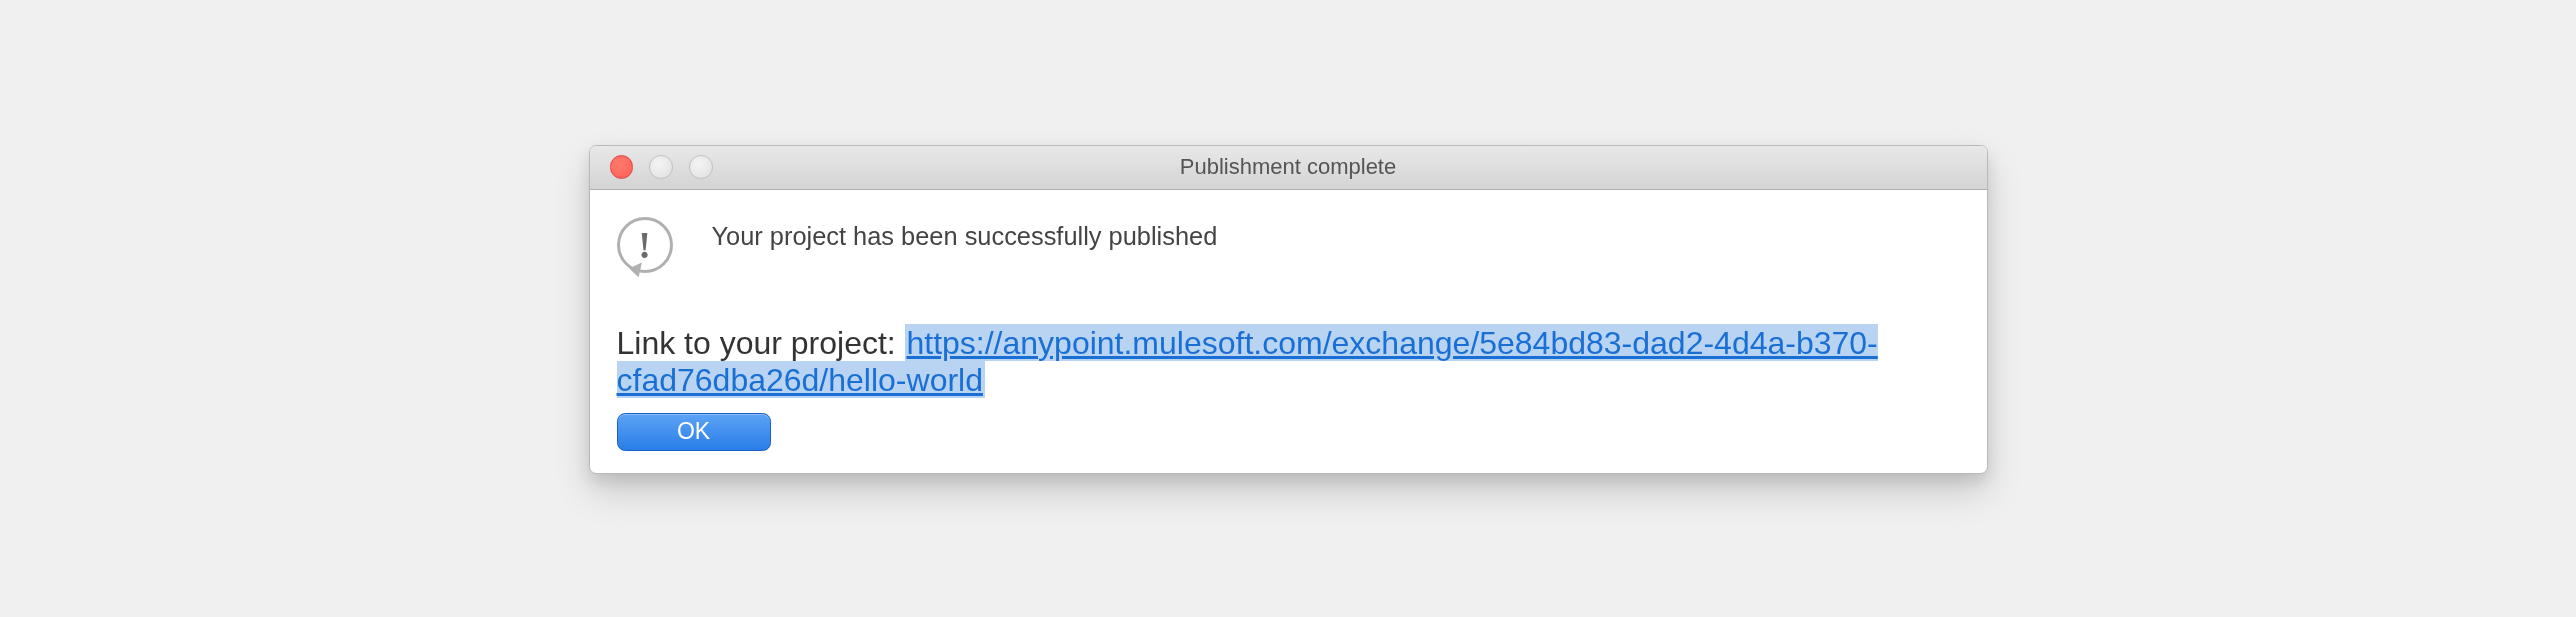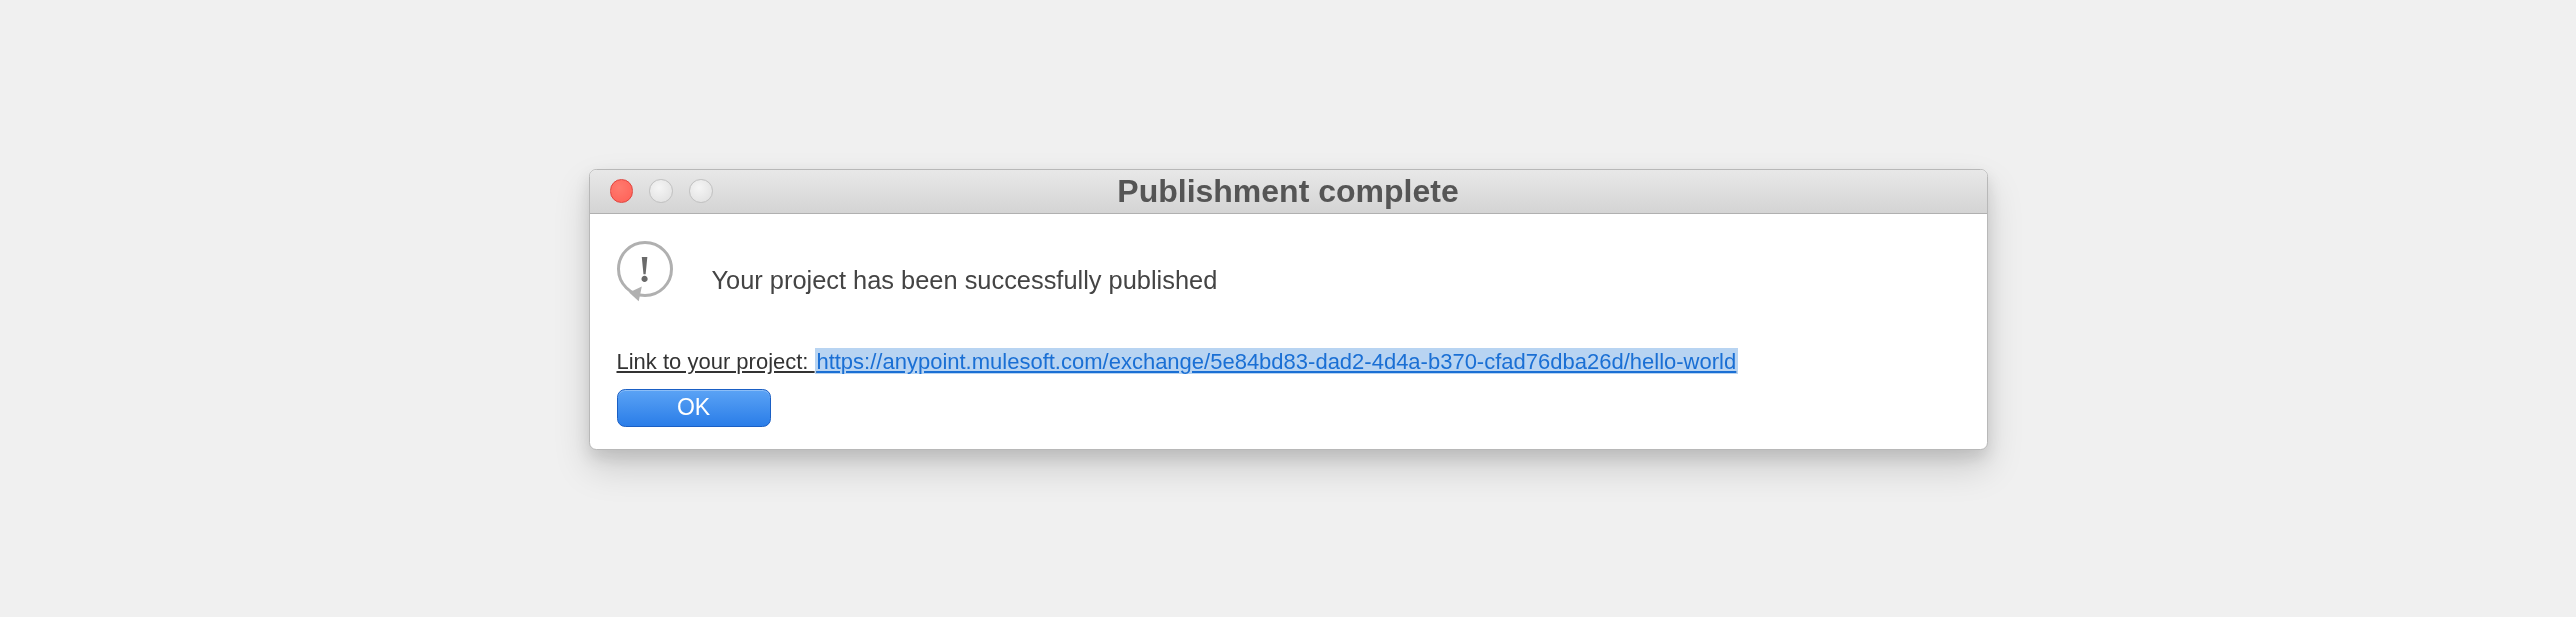--- a/index.html
+++ b/index.html
@@ -57,23 +57,23 @@
     
     .traffic-light.minimize,
     .traffic-light.maximize {
       background: radial-gradient(circle at 40% 35%, #f5f5f5, #dedede);
       border: 0.9px solid #c0c0c0;
     }
     
     .title {
       flex: 1;
       text-align: center;
-      font-size: 32px;
+      font-size: 22px;
       color: #555555;
-      font-weight: 700;
+      font-weight: 400;
     }
     
     .content {
       padding: 27px 27px 22px 27px;
     }
     
     .top-row {
       display: flex;
       align-items: flex-start;
       gap: 31px;
@@ -117,28 +117,26 @@
       font-weight: 900;
       color: #6a6a6a;
       line-height: 1;
       font-family: Georgia, serif;
     }
     
     .message {
       font-size: 25.4px;
       color: #444444;
       padding-top: 5.5px;
-      margin-top: 20px;
     }
     
     .link-row {
-      font-size: 22px;
+      font-size: 32px;
       color: #333333;
       margin-bottom: 14px;
-      text-decoration: underline;
     }
     
     .link {
       color: #1a6fd4;
       text-decoration: underline;
       background: #b8d4f2;
       padding: 0.9px 1.8px;
     }
     
     .button-row {

